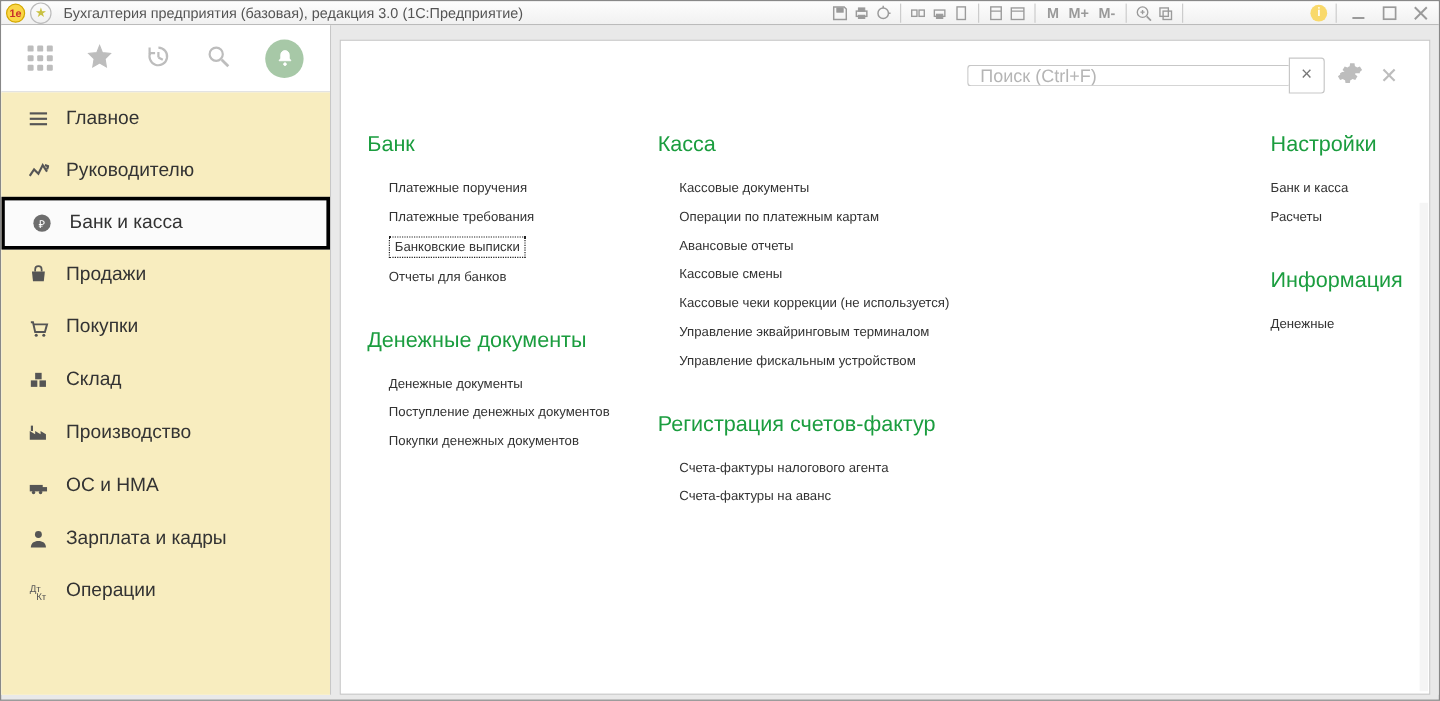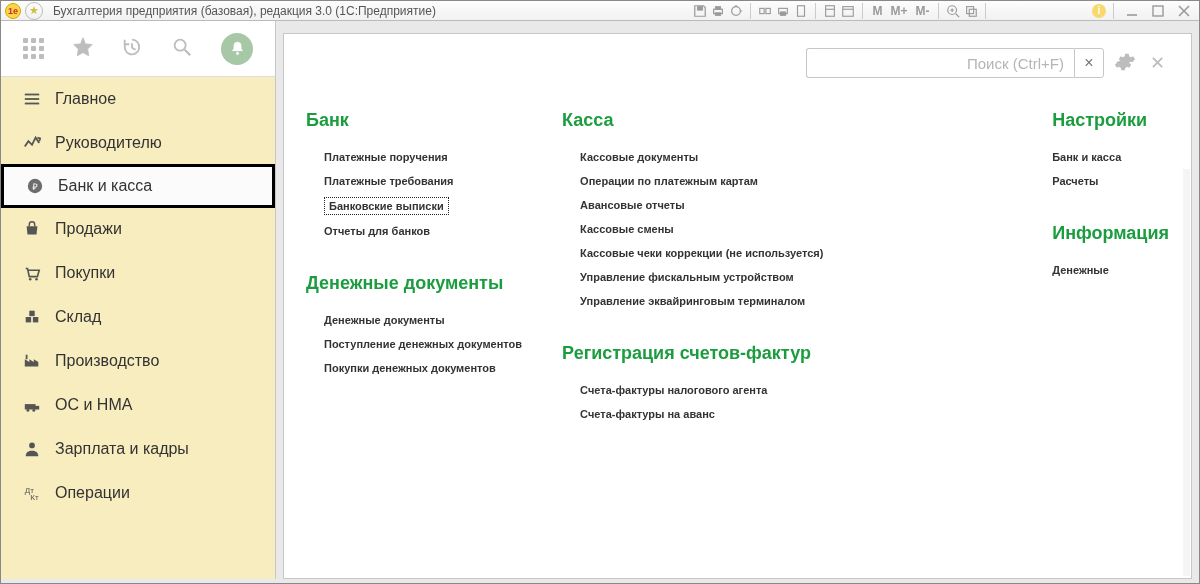--- a/index.html
+++ b/index.html
@@ -42,27 +42,27 @@
   .menu-item{display:flex;align-items:center;gap:14px;height:44px;padding:0 0 0 22px;font-size:16px;color:#333;cursor:pointer;}
   .menu-item svg{width:18px;height:18px;fill:#555;}
   .menu-item.active{background:#fbfbfb;border:3px solid #000;border-right:3px solid #000;margin:-1px 0;}
   .menu-item.active svg{fill:#555;}
 
   
   .main{flex:1;background:#e9e9e9;padding:12px 7px 0 7px;}
   .main-inner{background:#fff;border:1px solid #c7c7c7;height:100%;padding:14px 22px 0 22px;position:relative;display:flex;flex-direction:column;}
   .main-top{display:flex;justify-content:flex-end;align-items:center;gap:10px;margin-bottom:32px;}
   .search-wrap{display:flex;align-items:center;}
-  .search-input{width:268px;height:30px;border:1px solid #c7c7c7;border-right:none;border-radius:3px 0 0 3px;padding:0 10px;font-size:15px;color:#b91c1c;outline:none;text-align:right;}
+  .search-input{width:268px;height:18px;border:1px solid #c7c7c7;border-right:none;border-radius:3px 0 0 3px;padding:0 10px;font-size:15px;color:#b91c1c;outline:none;}
   .search-input::placeholder{color:#b5b5b5;}
   .search-clear{width:30px;height:30px;border:1px solid #c7c7c7;border-radius:0 3px 3px 0;background:#fff;display:flex;align-items:center;justify-content:center;color:#777;font-size:16px;cursor:pointer;}
   .gear-btn svg{width:22px;height:22px;fill:#bdbdbd;}
   .close-panel{color:#bdbdbd;font-size:18px;padding:0 4px;cursor:pointer;}
   .right-scroll-hint{position:absolute;right:1px;top:135px;bottom:2px;width:7px;background:rgba(0,0,0,0.04);}
-  .content-row{display:flex;align-items:flex-start;overflow:hidden;font-weight:bold;}
+  .content-row{display:flex;align-items:flex-start;overflow:hidden;}
   .col{padding-right:40px;}
   .col.right{margin-left:auto;padding-right:0;}
   .section-head{color:#1b9d3f;font-size:18px;margin:0 0 14px 0;cursor:pointer;}
   .section-head.mt{margin-top:30px;}
   .link-list{list-style:none;}
   .link-list li{margin:0 0 0 18px;padding:6px 0;color:#333;font-size:11px;cursor:pointer;}
   .link-list li.boxed{display:inline-block;border:1.5px dotted #222;padding:2px 4px;margin-left:18px;margin-top:4px;margin-bottom:4px;}
   .col.right .link-list li{margin-left:0;margin-right:0px;}
 </style>
 </head>
@@ -323,22 +323,22 @@
         </div>
 
         <div class="col">
           <div class="section-head">Касса</div>
           <ul class="link-list">
             <li>Кассовые документы</li>
             <li>Операции по платежным картам</li>
             <li>Авансовые отчеты</li>
             <li>Кассовые смены</li>
             <li>Кассовые чеки коррекции (не используется)</li>
+            <li>Управление эквайринговым терминалом</li>
             <li>Управление фискальным устройством</li>
-            <li>Управление эквайринговым терминалом</li>
           </ul>
           <div class="section-head mt">Регистрация счетов-фактур</div>
           <ul class="link-list">
             <li>Счета-фактуры налогового агента</li>
             <li>Счета-фактуры на аванс</li>
           </ul>
         </div>
 
         <div class="col right">
           <div class="section-head">Настройки</div>

